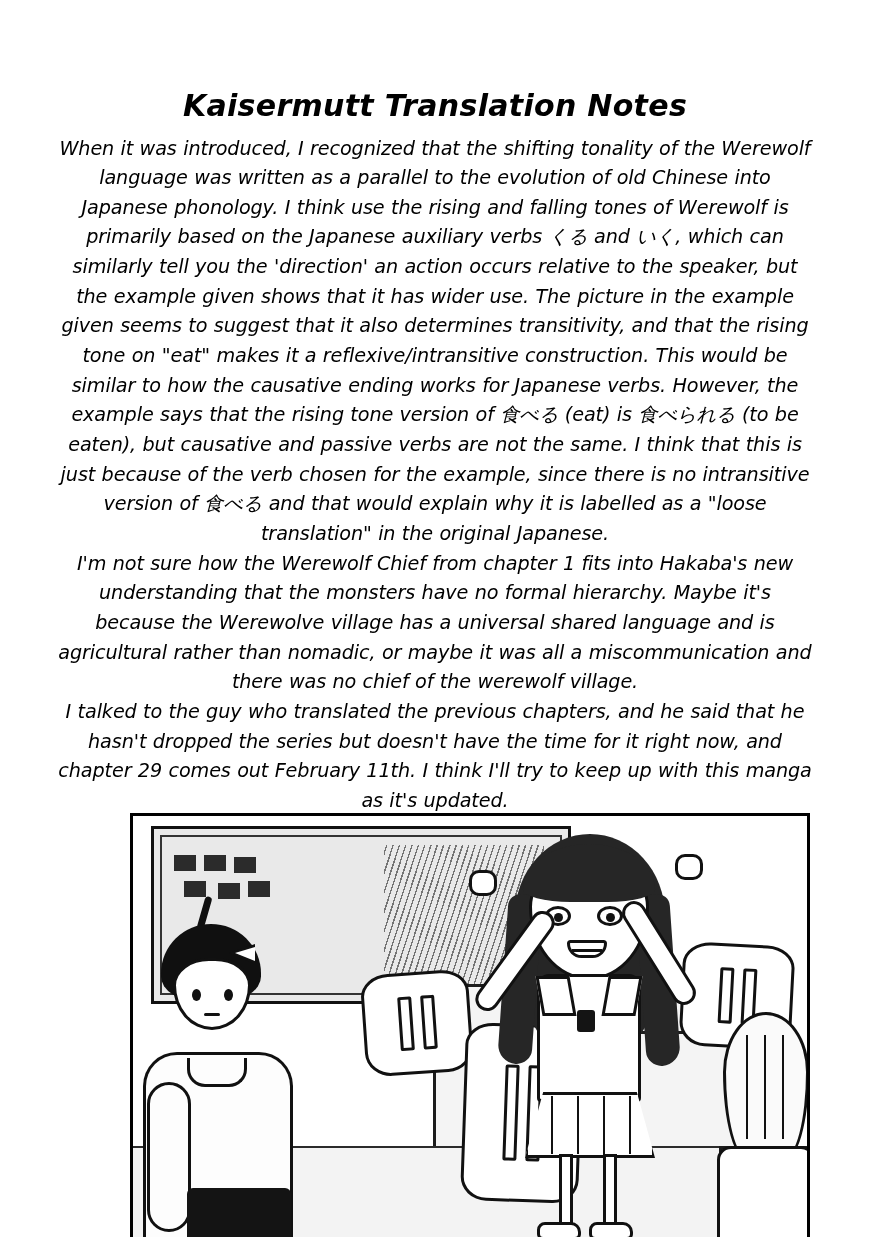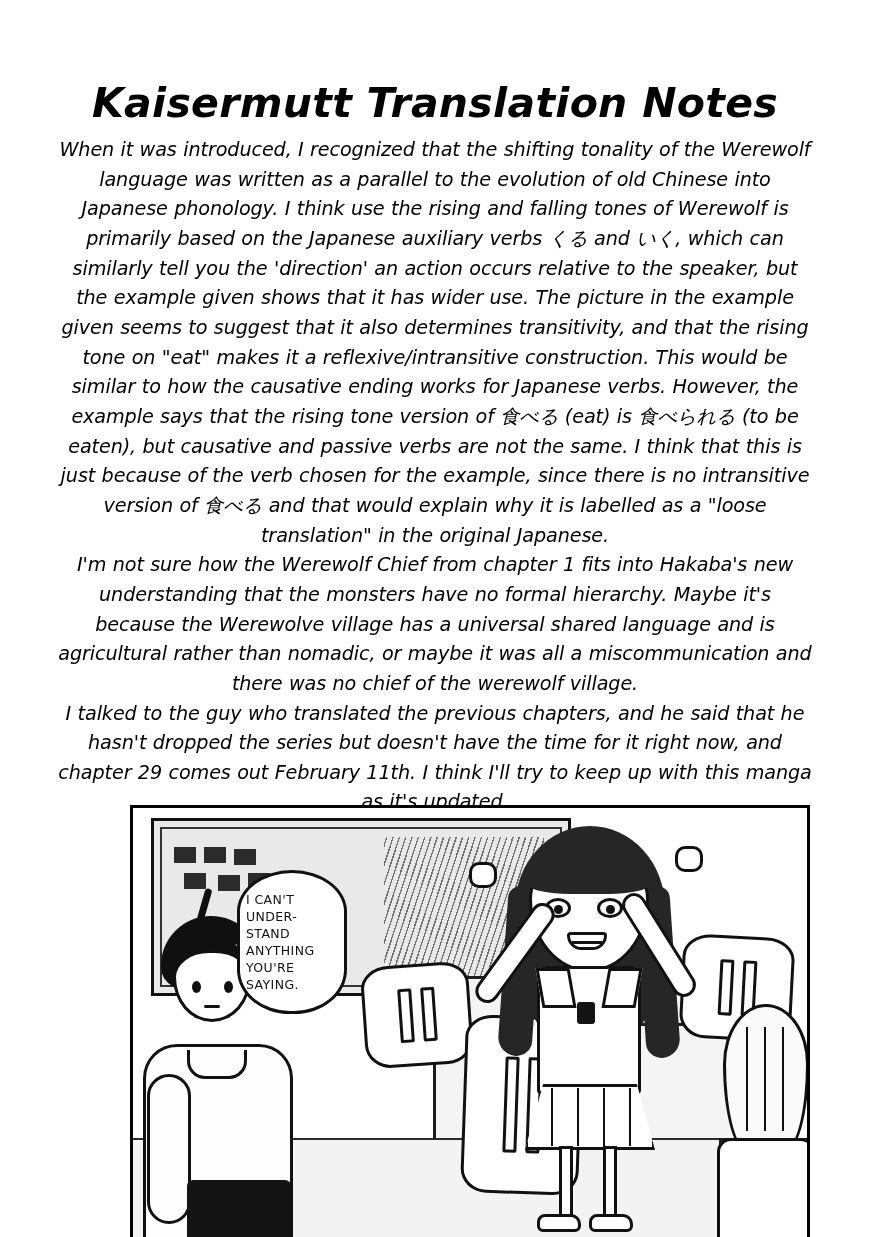--- a/index.html
+++ b/index.html
@@ -20,23 +20,23 @@
     height: 1237px;
     position: relative;
     background: #ffffff;
     box-sizing: border-box;
   }
   .notes-title {
     text-align: center;
     font-family: "DejaVu Sans", sans-serif;
     font-weight: bold;
     font-style: italic;
-    font-size: 41px;
+    font-size: 30px;
     letter-spacing: 0.3px;
-    margin: 4px;
+    margin: 12px;
     padding-top: 78px;
     line-height: 1.05;
   }
   .notes-body {
     margin: 10px auto 10px auto;
     width: 756px;
     text-align: center;
     font-family: "DejaVu Sans", sans-serif;
     font-style: italic;
     font-size: 19.2px;
@@ -529,23 +529,20 @@
           <div class="boy-eye" style="left:48px;top:28px;"></div>
           <div class="boy-mouth" style="left:28px;top:52px;"></div>
         </div>
         <div class="boy-body"></div>
         <div class="boy-collar"></div>
         <div class="boy-arm"></div>
         <div class="boy-dark"></div>
       </div>
 
       <div class="bubble-tail"></div>
-      <div class="bubble">
-        <span class="bubble-text">I CAN'T UNDER- STAND ANYTHING YOU'RE SAYING.</span>
-      </div>
 
       <div class="glyph glyph-a">
           <i></i>
           <i></i>
         </div>
       <div class="glyph glyph-b">
           <i></i>
           <i></i>
         </div>
       <div class="glyph glyph-c">

